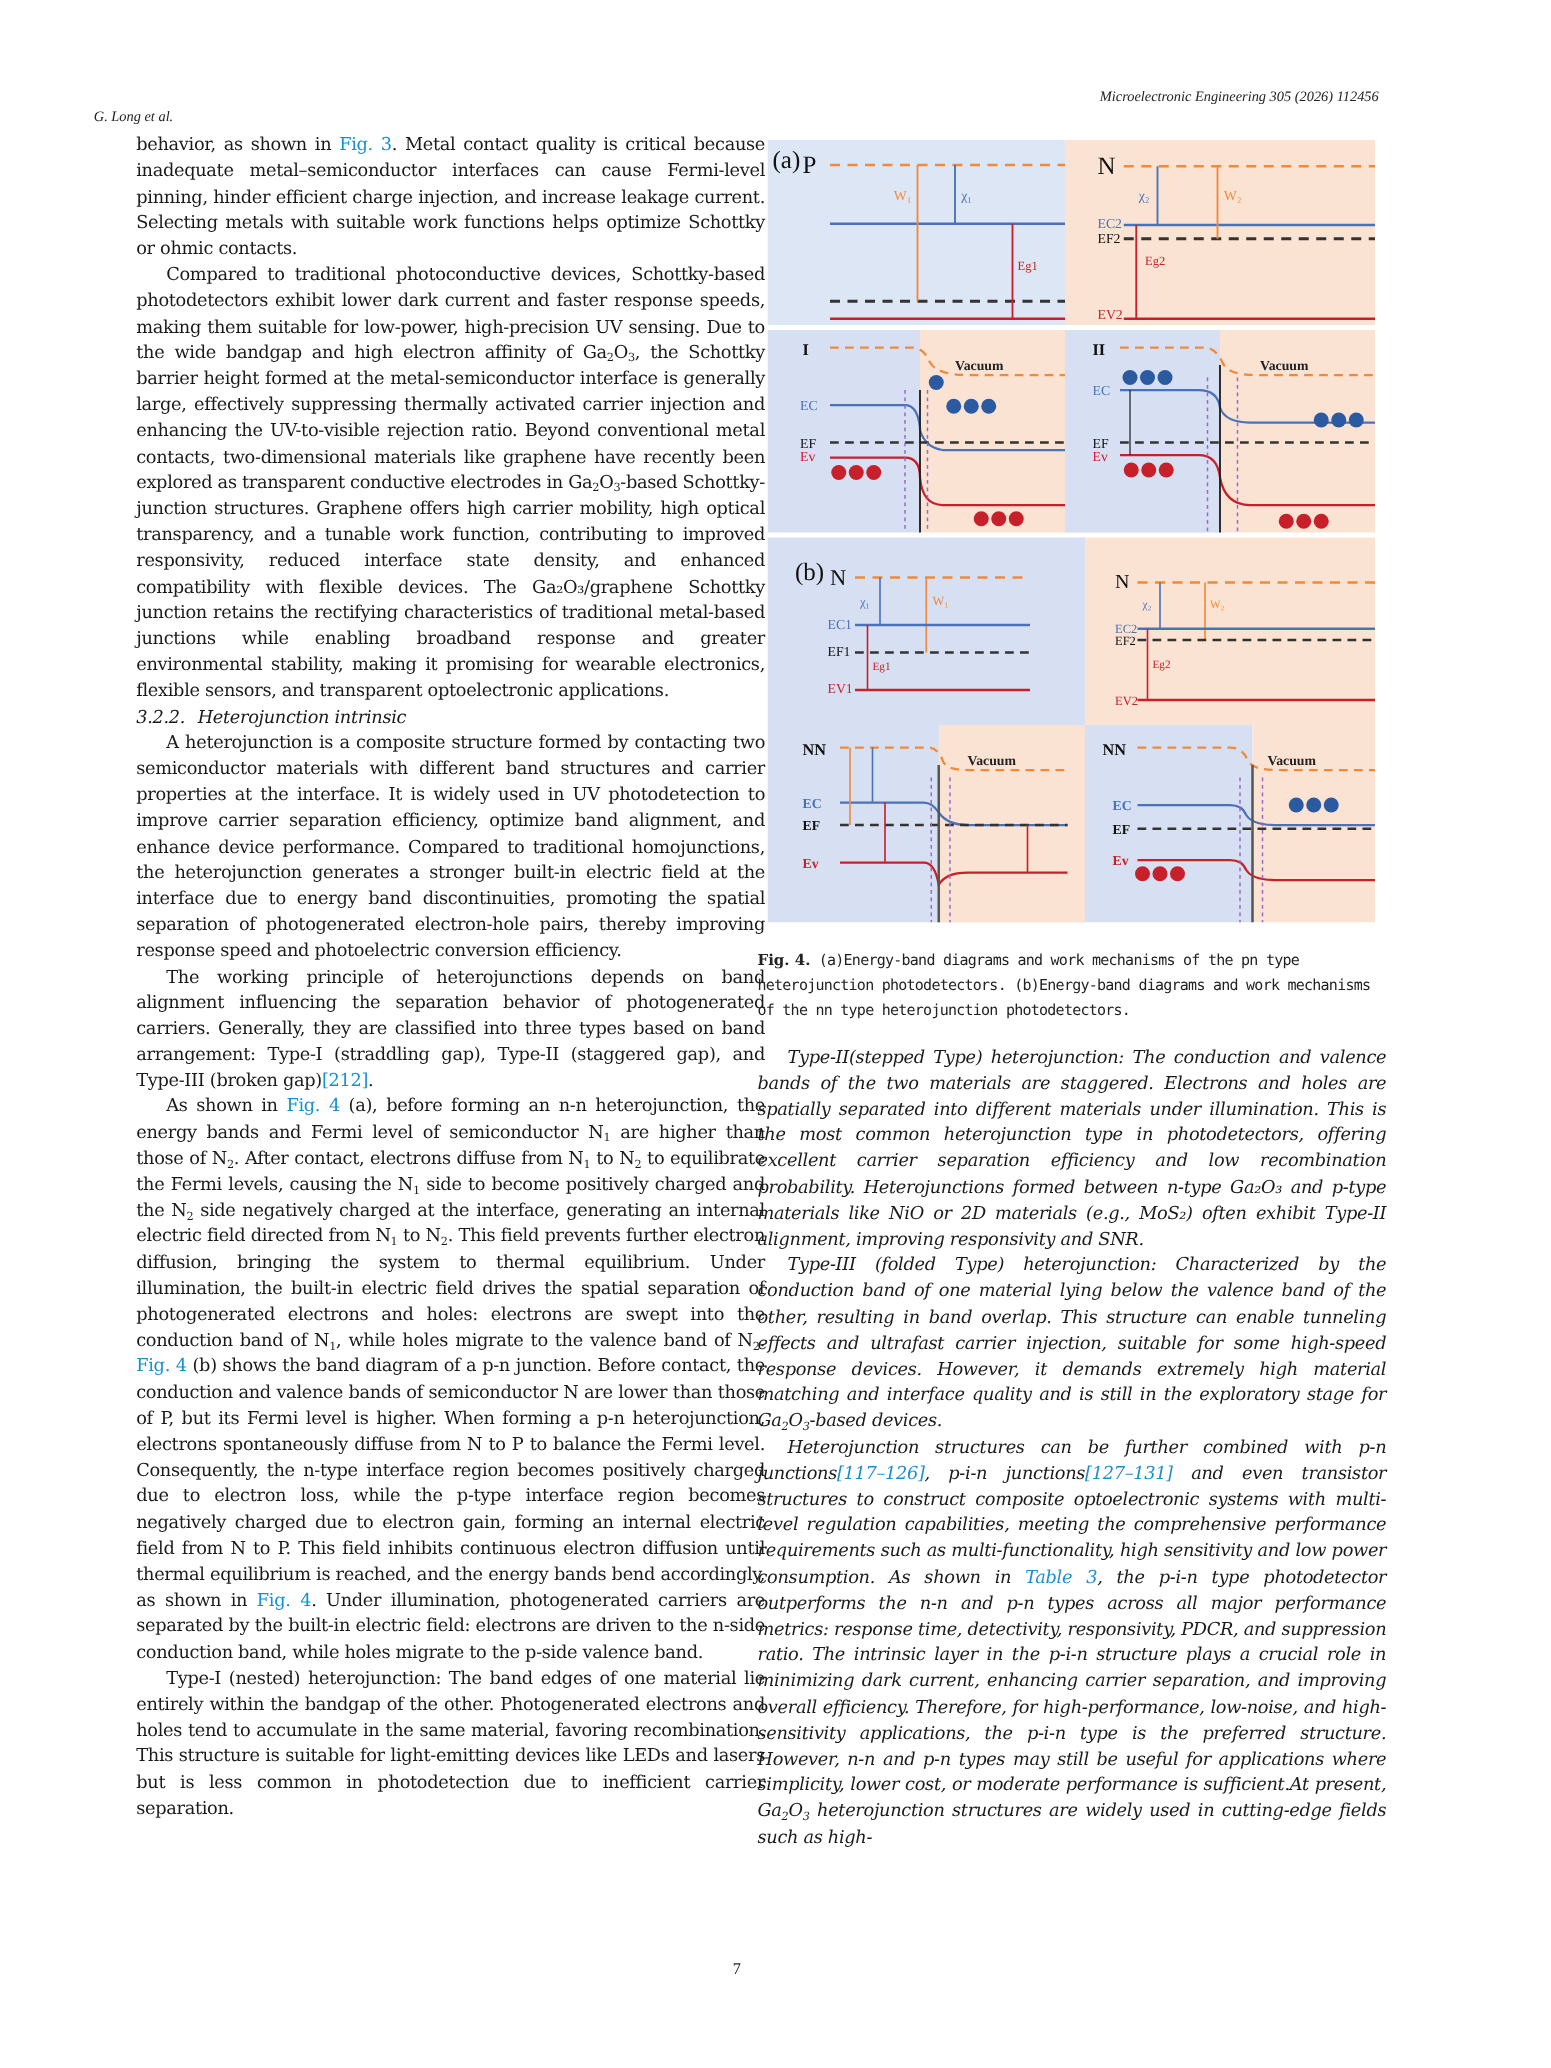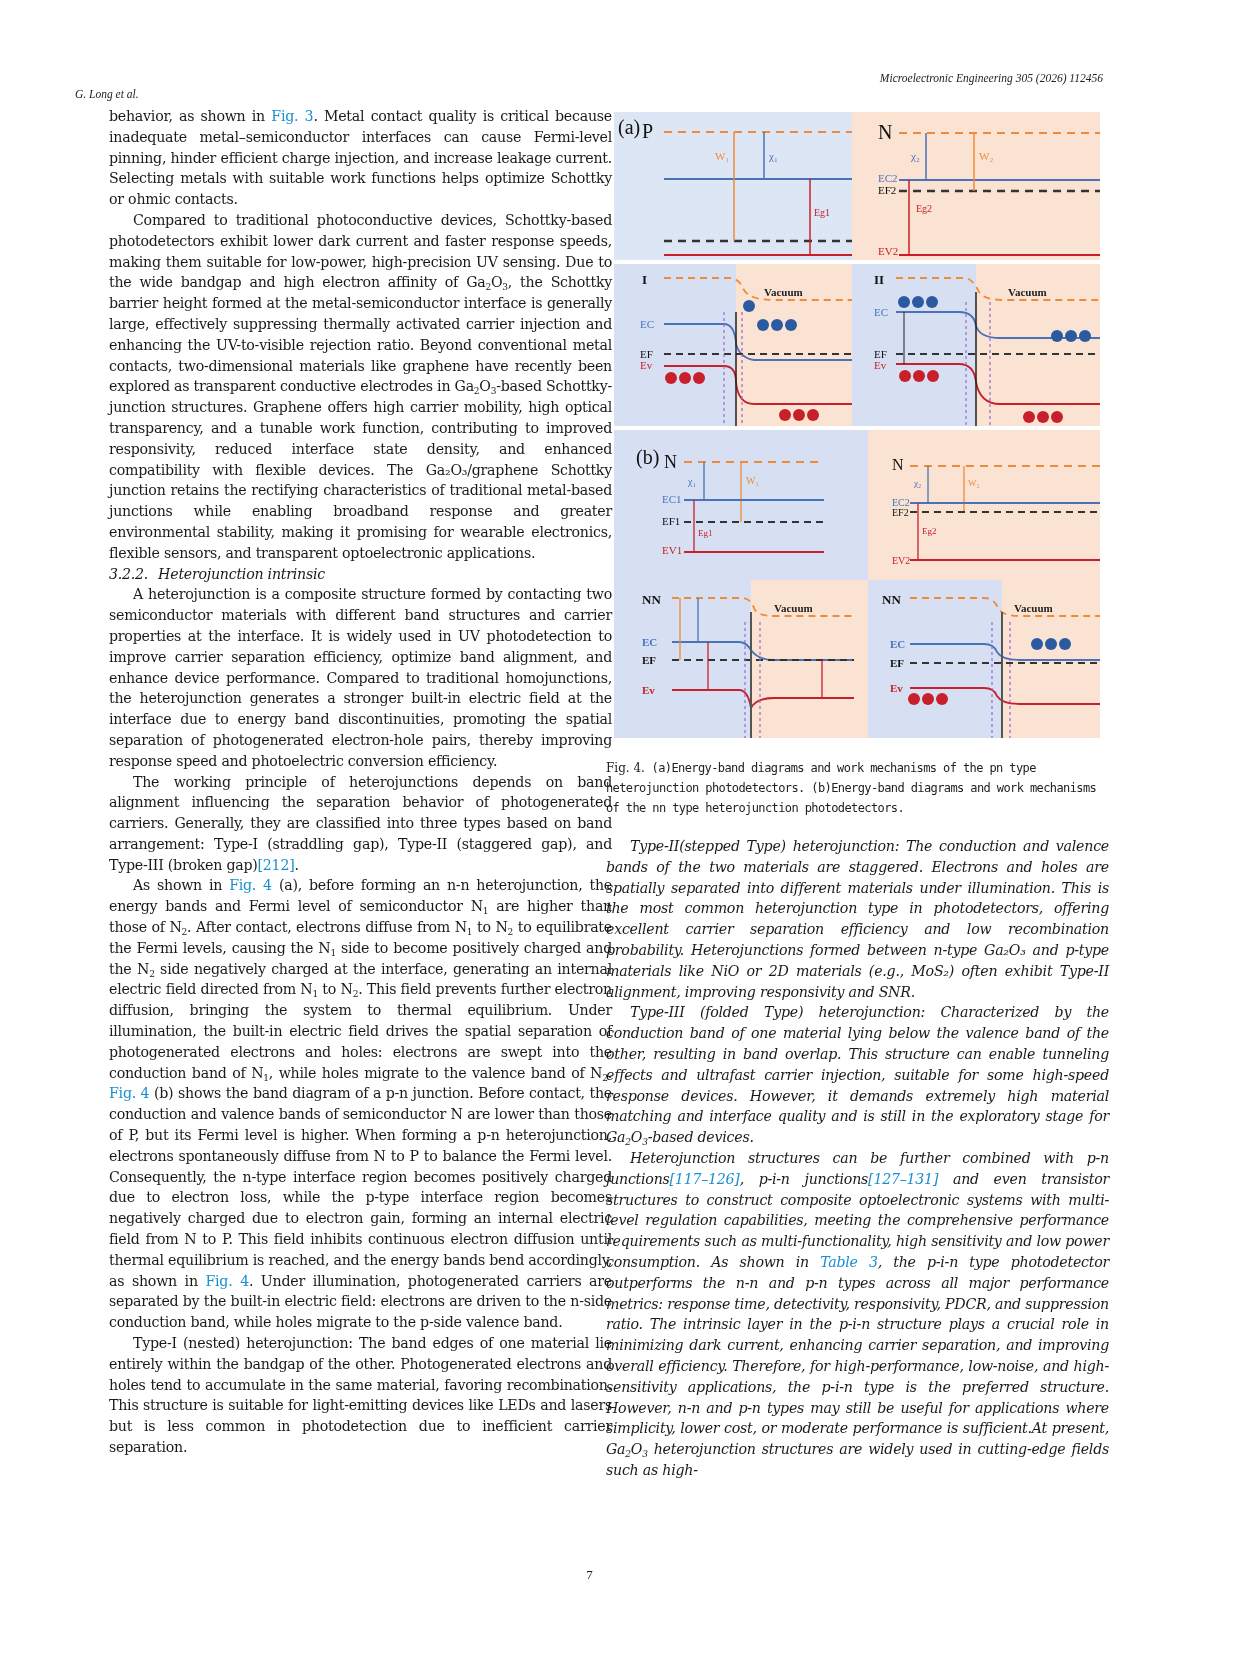--- a/index.html
+++ b/index.html
@@ -18,21 +18,21 @@
   .col p.noind { text-indent:0; }
   .link { color:#1a8fcf; }
   .section-head { font-style:italic; margin-top:20px; margin-bottom:0; }
   .section-head .num { margin-right:10px; }
   sub { font-size:9px; vertical-align:-3px; line-height:0; }
 
   .figure { position:absolute; left:614px; top:112px; width:486px; height:626px; }
   .figure svg { width:486px; height:626px; display:block; }
   .caption { position:absolute; left:606px; top:758px; width:503px; font-family:"DejaVu Sans Mono", "Liberation Mono", monospace;
              font-size:12px; line-height:20px; color:#222; letter-spacing:-0.6px; }
-  .caption b { font-family:"DejaVu Serif", serif; font-weight:normal; letter-spacing:0; }
+  .caption b { font-family:"DejaVu Serif", serif; font-weight:bold; letter-spacing:0; }
   .page-num { position:absolute; top:1567px; left:0; width:1179px; text-align:center;
               font-family:"Liberation Serif", serif; font-size:13px; }
 </style>
 </head>
 <body>
 
 <div class="header">
   <span class="left">G. Long et al.</span>
   <span class="right">Microelectronic Engineering 305 (2026) 112456</span>
 </div>

